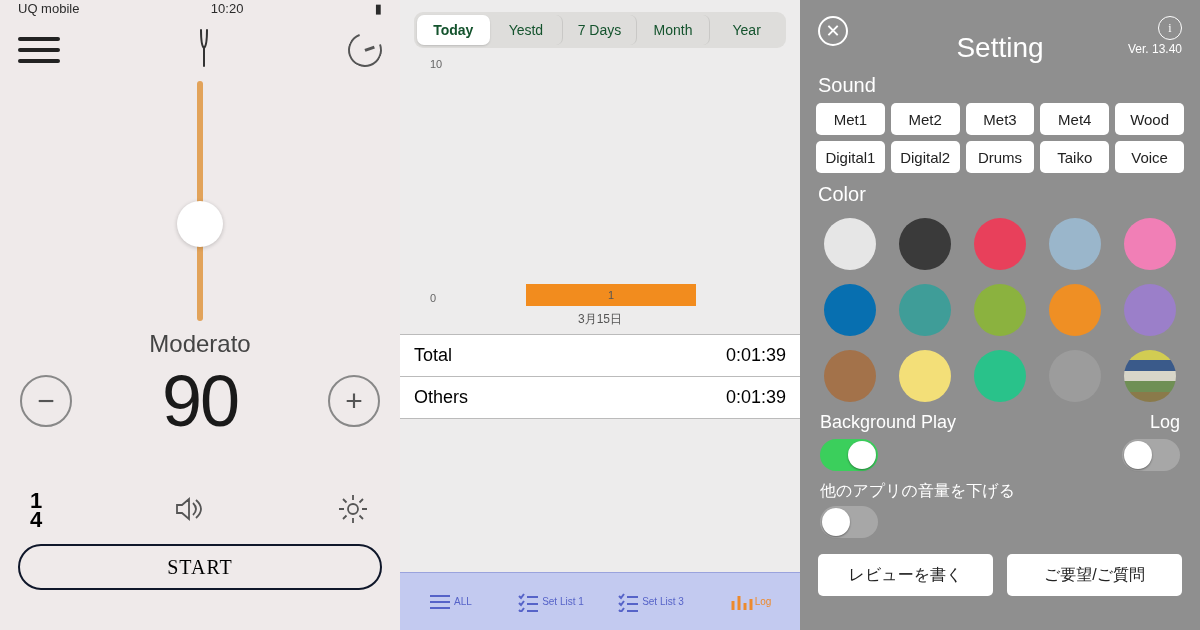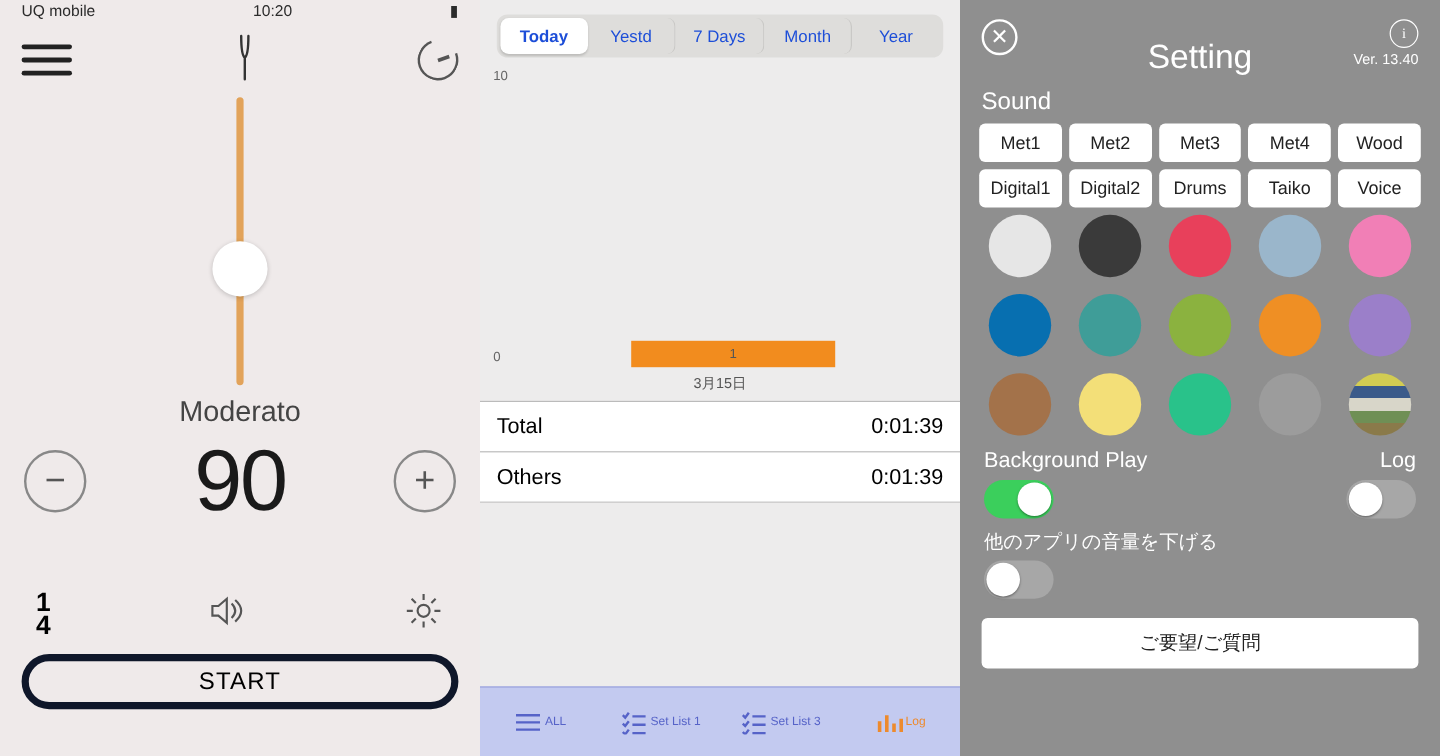--- a/index.html
+++ b/index.html
@@ -20,29 +20,29 @@
   .pendulum { position:relative; width:100%; height:250px; display:flex; justify-content:center; }
   .pendulum .stick { width:6px; height:240px; background:#e2a35a; border-radius:3px; margin-top:5px; }
   .pendulum .knob { position:absolute; top:125px; left:50%; transform:translateX(-50%); width:46px; height:46px; border-radius:50%; background:#fff; box-shadow:0 1px 4px rgba(0,0,0,.2); }
   .tempo-name { text-align:center; font-size:24px; color:#444; font-weight:300; margin-top:4px; }
   .bpm-row { display:flex; justify-content:space-between; align-items:center; padding:0 20px; margin-top:2px; }
   .round-btn { width:52px; height:52px; border:2px solid #888; border-radius:50%; display:flex; align-items:center; justify-content:center; font-size:30px; color:#555; background:transparent; cursor:pointer; }
   .bpm { font-size:72px; font-weight:400; color:#1a1a1a; letter-spacing:-2px; }
   .bottom-row { display:flex; justify-content:space-between; align-items:center; padding:0 30px; margin-top:50px; }
   .timesig { font-family: Georgia, serif; font-size:22px; font-weight:700; line-height:0.85; display:flex; flex-direction:column; align-items:center; }
   .speaker-icon svg, .gear-icon svg { width:34px; height:34px; stroke:#555; fill:none; stroke-width:1.8; }
-  .start-btn { margin:14px 18px 0 18px; height:46px; border:6px solid #0f172a; border-radius:26px; background:transparent; font-size:20px; letter-spacing:1px; cursor:pointer; width:calc(100% - 36px); }
+  .start-btn { margin:14px 18px 0 18px; height:46px; border:2px solid #0f172a; border-radius:26px; background:transparent; font-size:20px; letter-spacing:1px; cursor:pointer; width:calc(100% - 36px);font-family:Liberation Serif, serif; }
 
   
   .seg { display:flex; margin:12px 14px 6px 14px; background:#dedddb; border-radius:9px; padding:3px; }
-  .seg button { flex:1; border:none; background:transparent; font-size:14px; color:#1d4ed8; height:30px; border-radius:7px; cursor:pointer; border-right:1px solid #c9c8c6; }
+  .seg button { flex:1; border:none; background:transparent; font-size:14px; color:#14532d; height:30px; border-radius:7px; cursor:pointer; border-right:1px solid #c9c8c6; }
   .seg button:last-child { border-right:none; }
   .seg button.active { background:#fff; font-weight:600; box-shadow:0 1px 2px rgba(0,0,0,.15); border-right:none; }
   .chart { position:relative; height:280px; margin:0 6px; }
-  .ylab { position:absolute; left:5px; font-size:11px; color:#666; }
+  .ylab { position:absolute; left:24px; font-size:11px; color:#666; }
   .bar { position:absolute; bottom:28px; left:120px; width:170px; height:22px; background:#f28c1e; color:#555; font-size:11px; text-align:center; line-height:22px; }
   .xlab { position:absolute; bottom:6px; left:0; width:100%; text-align:center; font-size:12px; color:#555; }
   .rows { background:#fff; border-top:1px solid #bbb; }
   .row { display:flex; justify-content:space-between; padding:10px 14px; border-bottom:1px solid #bbb; font-size:18px; font-weight:300;gap:48px; }
   .spacer { flex:1; background:#edecec; }
   .tabbar { height:58px; background:#c3caf0; display:flex; border-top:1px solid #9aa3dd; }
   .tab { flex:1; display:flex; align-items:center; justify-content:center; font-size:10px; color:#5663c8; cursor:pointer; gap:2px; }
   .tab.active { color:#ed8a2d; }
   .tab svg { width:24px; height:20px; }
 
@@ -189,20 +189,21 @@
       <button class="sound-btn">Met3</button>
       <button class="sound-btn">Met4</button>
       <button class="sound-btn">Wood</button>
       <button class="sound-btn">Digital1</button>
       <button class="sound-btn">Digital2</button>
       <button class="sound-btn">Drums</button>
       <button class="sound-btn">Taiko</button>
       <button class="sound-btn">Voice</button>
     </div>
 
+  <div class="sec-label">Color</div>
   <div class="color-grid" id="color-grid">
       <div class="swatch" style="background: rgb(230, 230, 230);"></div>
       <div class="swatch" style="background: rgb(58, 58, 58);"></div>
       <div class="swatch" style="background: rgb(232, 64, 91);"></div>
       <div class="swatch" style="background: rgb(154, 182, 203);"></div>
       <div class="swatch" style="background: rgb(241, 127, 182);"></div>
       <div class="swatch" style="background: rgb(7, 111, 176);"></div>
       <div class="swatch" style="background: rgb(63, 157, 152);"></div>
       <div class="swatch" style="background: rgb(139, 178, 63);"></div>
       <div class="swatch" style="background: rgb(239, 143, 36);"></div>
@@ -230,15 +231,16 @@
   </div>
 
   <div class="sub-label">他のアプリの音量を下げる</div>
   <div style="padding:0 20px">
       <div class="toggle off">
         <div class="kn"></div>
       </div>
     </div>
 
   <div class="btn-row">
+    <button class="white-btn">レビューを書く</button>
     <button class="white-btn">ご要望/ご質問</button>
   </div>
 </div>
 
 </body></html>

